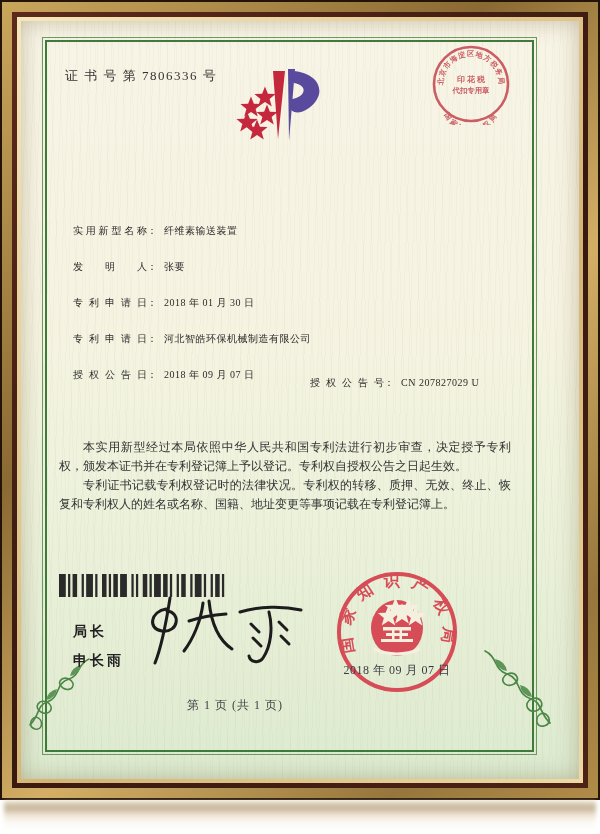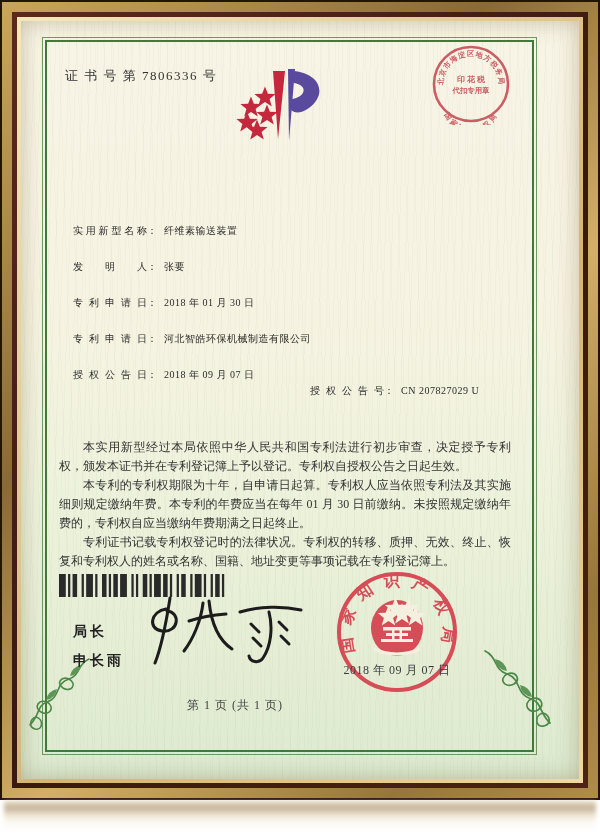--- a/index.html
+++ b/index.html
@@ -39,21 +39,21 @@
   .logo{position:absolute;left:212px;top:46px;}
   .tax-stamp{position:absolute;left:409px;top:22px;opacity:.92;}
   .title{position:absolute;left:0;top:130px;width:100%;margin:0;text-align:center;
          font-size:30px;font-weight:600;color:#1e1e1e;letter-spacing:8px;text-indent:8px;}
 
   
   .fields{position:absolute;left:52px;top:192px;width:440px;font-size:10px;color:#2b2b2b;}
   .frow{height:36px;line-height:36px;position:relative;white-space:nowrap;}
   .flabel{display:inline-block;width:74px;text-align:justify;text-align-last:justify;}
   .fvalue{margin-left:7px;letter-spacing:.5px;}
-  .grant-no{position:absolute;left:237px;top:16px;}
+  .grant-no{position:absolute;left:237px;top:8px;}
 
   
   .paras{position:absolute;left:38px;top:417px;width:452px;font-size:12px;line-height:19px;
          color:#333;text-align:justify;}
   .paras p{margin:0;text-indent:2em;}
 
   
   .barcode{position:absolute;left:38px;top:553px;}
   .signer{position:absolute;left:52px;top:596px;font-family:"Liberation Sans","DejaVu Sans",sans-serif;
           font-size:14px;font-weight:600;color:#222;letter-spacing:3px;line-height:29px;}
@@ -156,21 +156,20 @@
                 <div class="frow">
                   <span class="flabel">授权公告日</span><span>：</span><span class="fvalue">2018 年 09 月 07 日</span>
                   <span class="grant-no">
                     <span class="flabel">授权公告号</span><span>：</span><span class="fvalue">CN 207827029 U</span>
                   </span>
                 </div>
               </div>
 
               <div class="paras">
                 <p>本实用新型经过本局依照中华人民共和国专利法进行初步审查，决定授予专利权，颁发本证书并在专利登记簿上予以登记。专利权自授权公告之日起生效。</p>
-                <p>本专利的专利权期限为十年，自申请日起算。专利权人应当依照专利法及其实施细则规定缴纳年费。本专利的年费应当在每年 01 月 30 日前缴纳。未按照规定缴纳年费的，专利权自应当缴纳年费期满之日起终止。</p>
                 <p>专利证书记载专利权登记时的法律状况。专利权的转移、质押、无效、终止、恢复和专利权人的姓名或名称、国籍、地址变更等事项记载在专利登记簿上。</p>
               </div>
 
               <svg class="barcode" width="172" height="23" viewBox="0 0 172 23">
                 <g id="bars" fill="#2a2a2a">
                     <rect x="0.00" y="0" width="6.79" height="23"></rect>
                     <rect x="9.05" y="0" width="2.26" height="23"></rect>
                     <rect x="13.58" y="0" width="4.53" height="23"></rect>
                     <rect x="22.63" y="0" width="2.26" height="23"></rect>
                     <rect x="27.16" y="0" width="6.79" height="23"></rect>

